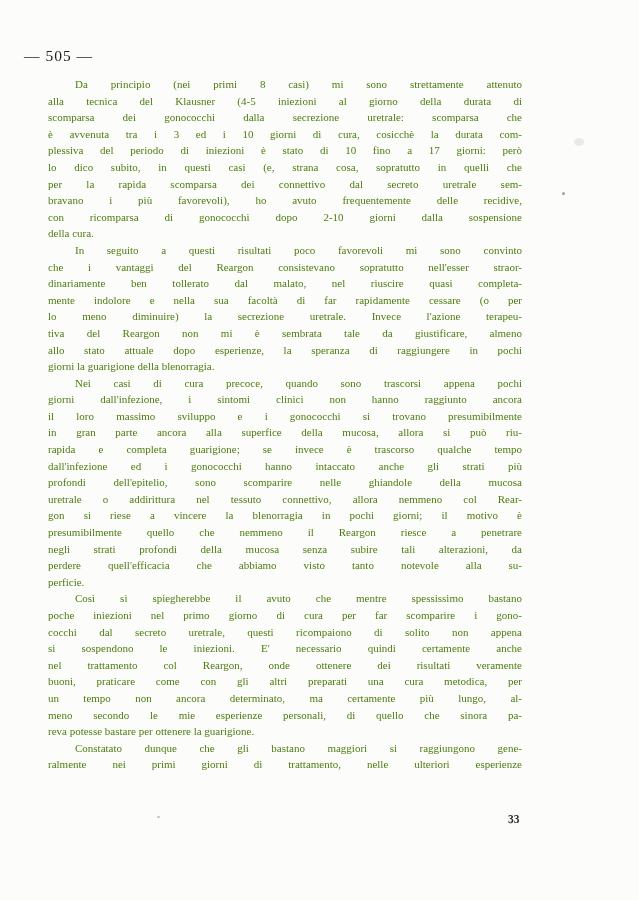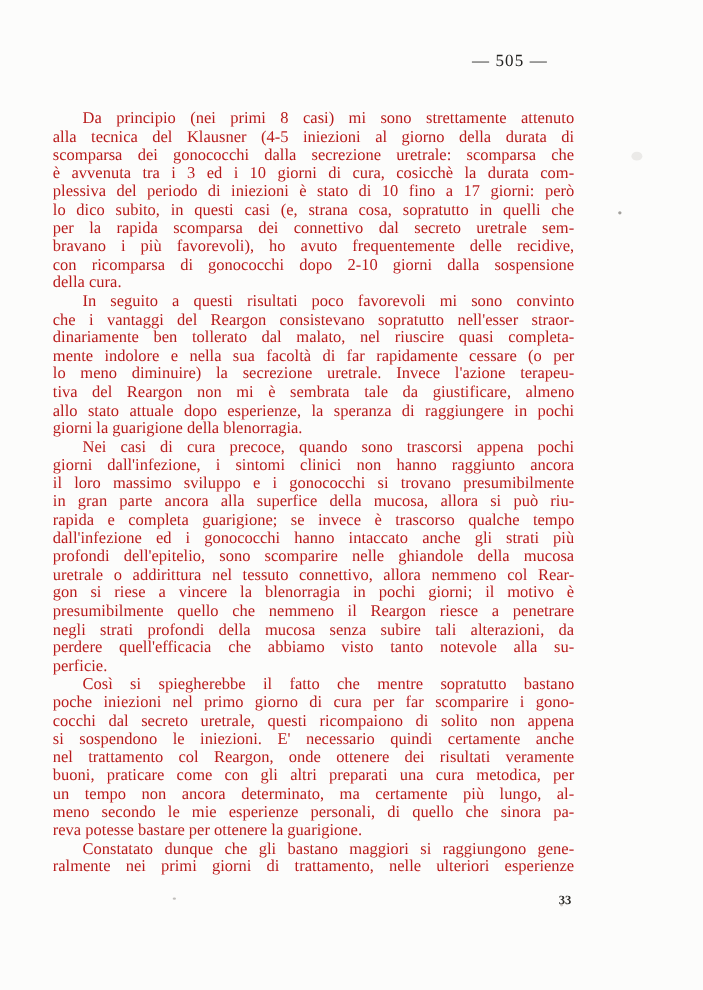--- a/index.html
+++ b/index.html
@@ -15,34 +15,33 @@
     overflow: hidden;
     font-family: "Liberation Serif", serif;
     color: #1e1d1a;
   }
   .header {
     position: absolute;
     top: 47px;
     left: 48px;
     width: 474px;
     transform: translateX(-24px);
-    text-align: right;
+    text-align: left;
     font-size: 15.5px;
     letter-spacing: 1px;
     color: #232220;
   }
   .text-block {
     position: absolute;
     top: 76px;
     left: 48px;
     width: 474px;
-    font-size: 15px;
+    font-size: 11px;
     line-height: 16.6px;
-    color: #b91c1c;
-    margin-top: 24px;
+    color: #4d7c0f;
   }
   .paragraph { margin: 0; }
   .line {
     text-align: justify;
     text-align-last: justify;
     height: 16.6px;
     overflow: visible;
   }
   .line.indent { text-indent: 27px; }
   .line.para-last { text-align-last: left; }
@@ -103,21 +102,21 @@
         <div class="line">dall'infezione ed i gonococchi hanno intaccato anche gli strati più</div>
         <div class="line">profondi dell'epitelio, sono scomparire nelle ghiandole della mucosa</div>
         <div class="line">uretrale o addirittura nel tessuto connettivo, allora nemmeno col Rear-</div>
         <div class="line">gon si riese a vincere la blenorragia in pochi giorni; il motivo è</div>
         <div class="line">presumibilmente quello che nemmeno il Reargon riesce a penetrare</div>
         <div class="line">negli strati profondi della mucosa senza subire tali alterazioni, da</div>
         <div class="line">perdere quell'efficacia che abbiamo visto tanto notevole alla su-</div>
         <div class="line para-last">perficie.</div>
       </div>
       <div class="paragraph">
-        <div class="line indent">Così si spiegherebbe il fatto che mentre sopratutto bastano</div>
+        <div class="line indent">Così si spiegherebbe il avuto che mentre spessissimo bastano</div>
         <div class="line">poche iniezioni nel primo giorno di cura per far scomparire i gono-</div>
         <div class="line">cocchi dal secreto uretrale, questi ricompaiono di solito non appena</div>
         <div class="line">si sospendono le iniezioni. E' necessario quindi certamente anche</div>
         <div class="line">nel trattamento col Reargon, onde ottenere dei risultati veramente</div>
         <div class="line">buoni, praticare come con gli altri preparati una cura metodica, per</div>
         <div class="line">un tempo non ancora determinato, ma certamente più lungo, al-</div>
         <div class="line">meno secondo le mie esperienze personali, di quello che sinora pa-</div>
         <div class="line para-last">reva potesse bastare per ottenere la guarigione.</div>
       </div>
       <div class="paragraph">

